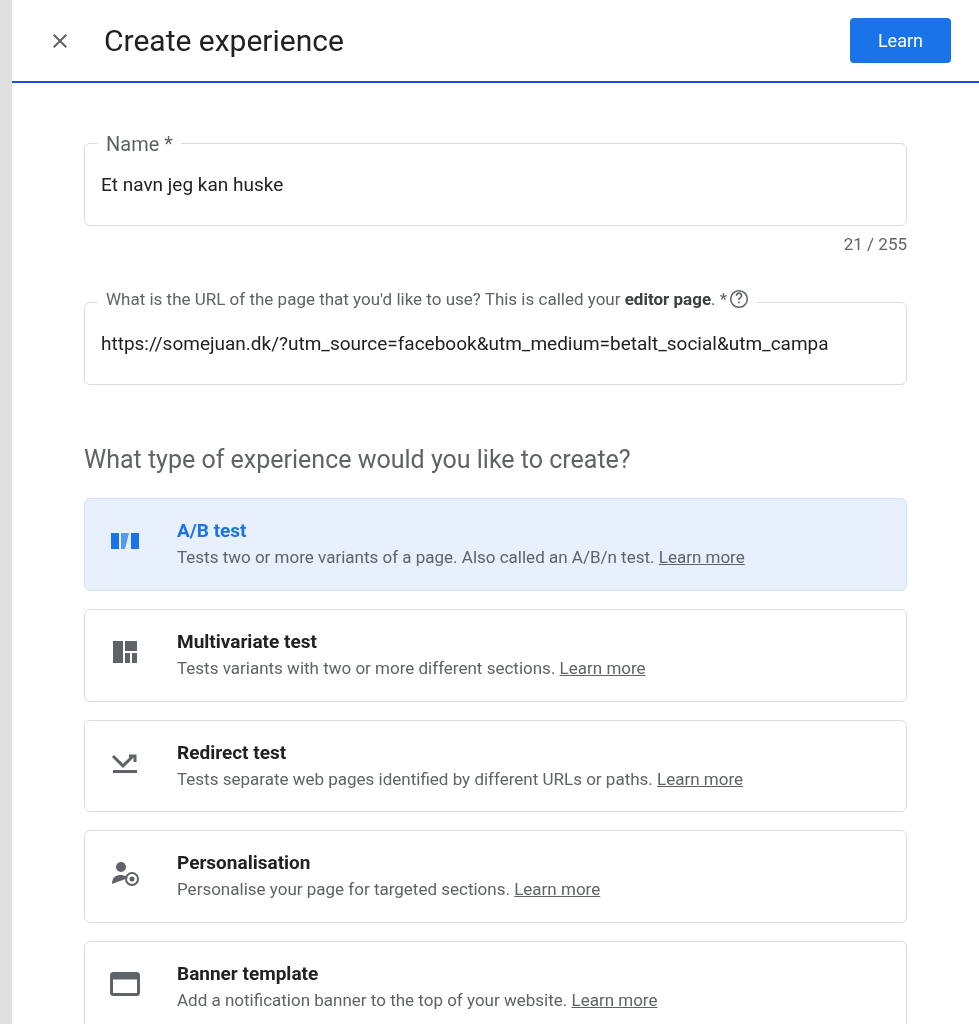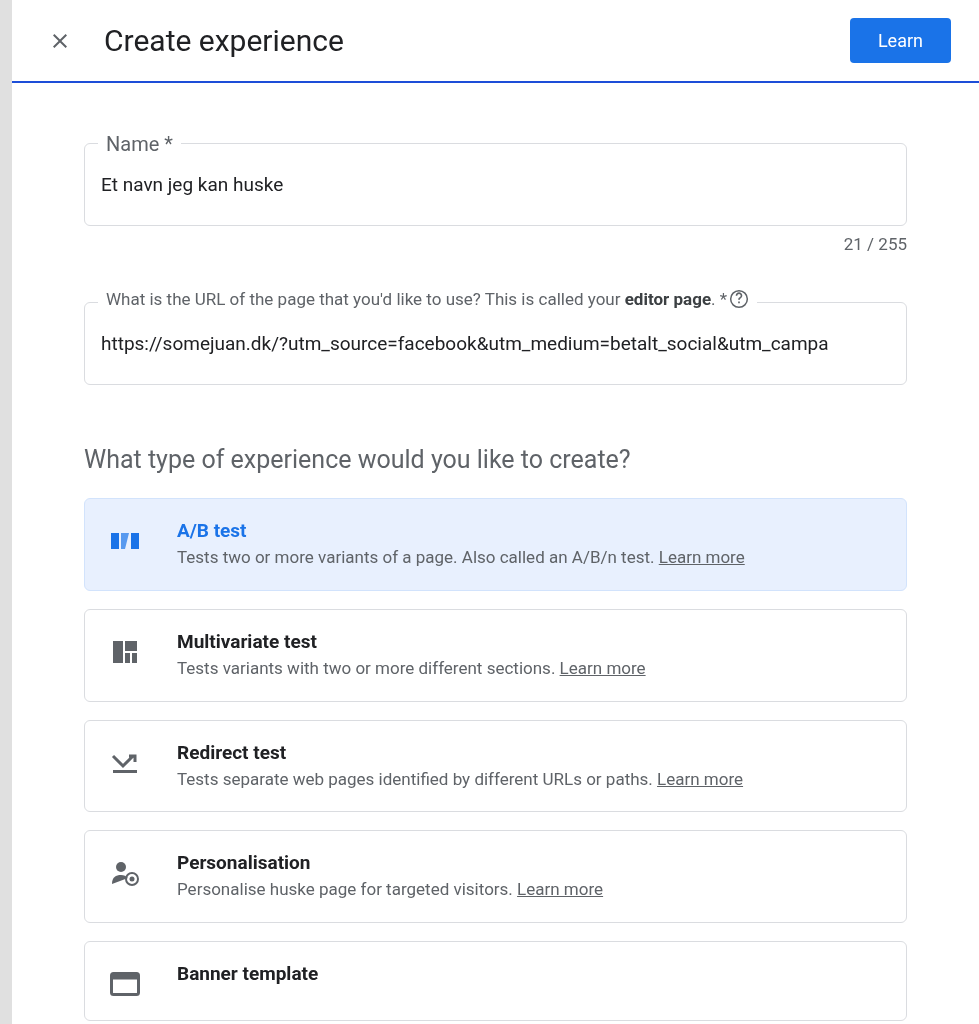--- a/index.html
+++ b/index.html
@@ -272,30 +272,31 @@
       <div class="option-icon">
         <svg width="30" height="26" viewBox="0 0 30 26">
             <circle cx="11" cy="7" r="5" fill="currentColor"></circle>
             <path d="M2 24 C2 17 6 15 11 15 C14 15 16 16 18 18" fill="currentColor"></path>
             <circle cx="22" cy="19" r="6" fill="none" stroke="currentColor" stroke-width="2"></circle>
             <circle cx="22" cy="19" r="2.5" fill="currentColor"></circle>
           </svg>
       </div>
       <div class="option-content">
         <div class="option-title">Personalisation</div>
-        <div class="option-desc"><span>Personalise huske page for targeted visitors. </span><span class="learn-more">Learn more</span></div>
+        <div class="option-desc"><span>Personalise your page for targeted sections. </span><span class="learn-more">Learn more</span></div>
       </div>
     </div>
 
     <div class="option-card">
       <div class="option-icon">
         <svg width="30" height="24" viewBox="0 0 30 24">
             <rect x="1.5" y="1.5" width="27" height="21" rx="2" fill="none" stroke="currentColor" stroke-width="3"></rect>
             <rect x="1.5" y="1.5" width="27" height="6" fill="currentColor"></rect>
           </svg>
       </div>
       <div class="option-content">
         <div class="option-title">Banner template</div>
+        <div class="option-desc"><span>Add a notification banner to the top of your website. </span><span class="learn-more">Learn more</span></div>
       </div>
     </div>
 
   </div>
 </div>
 
 </body></html>

